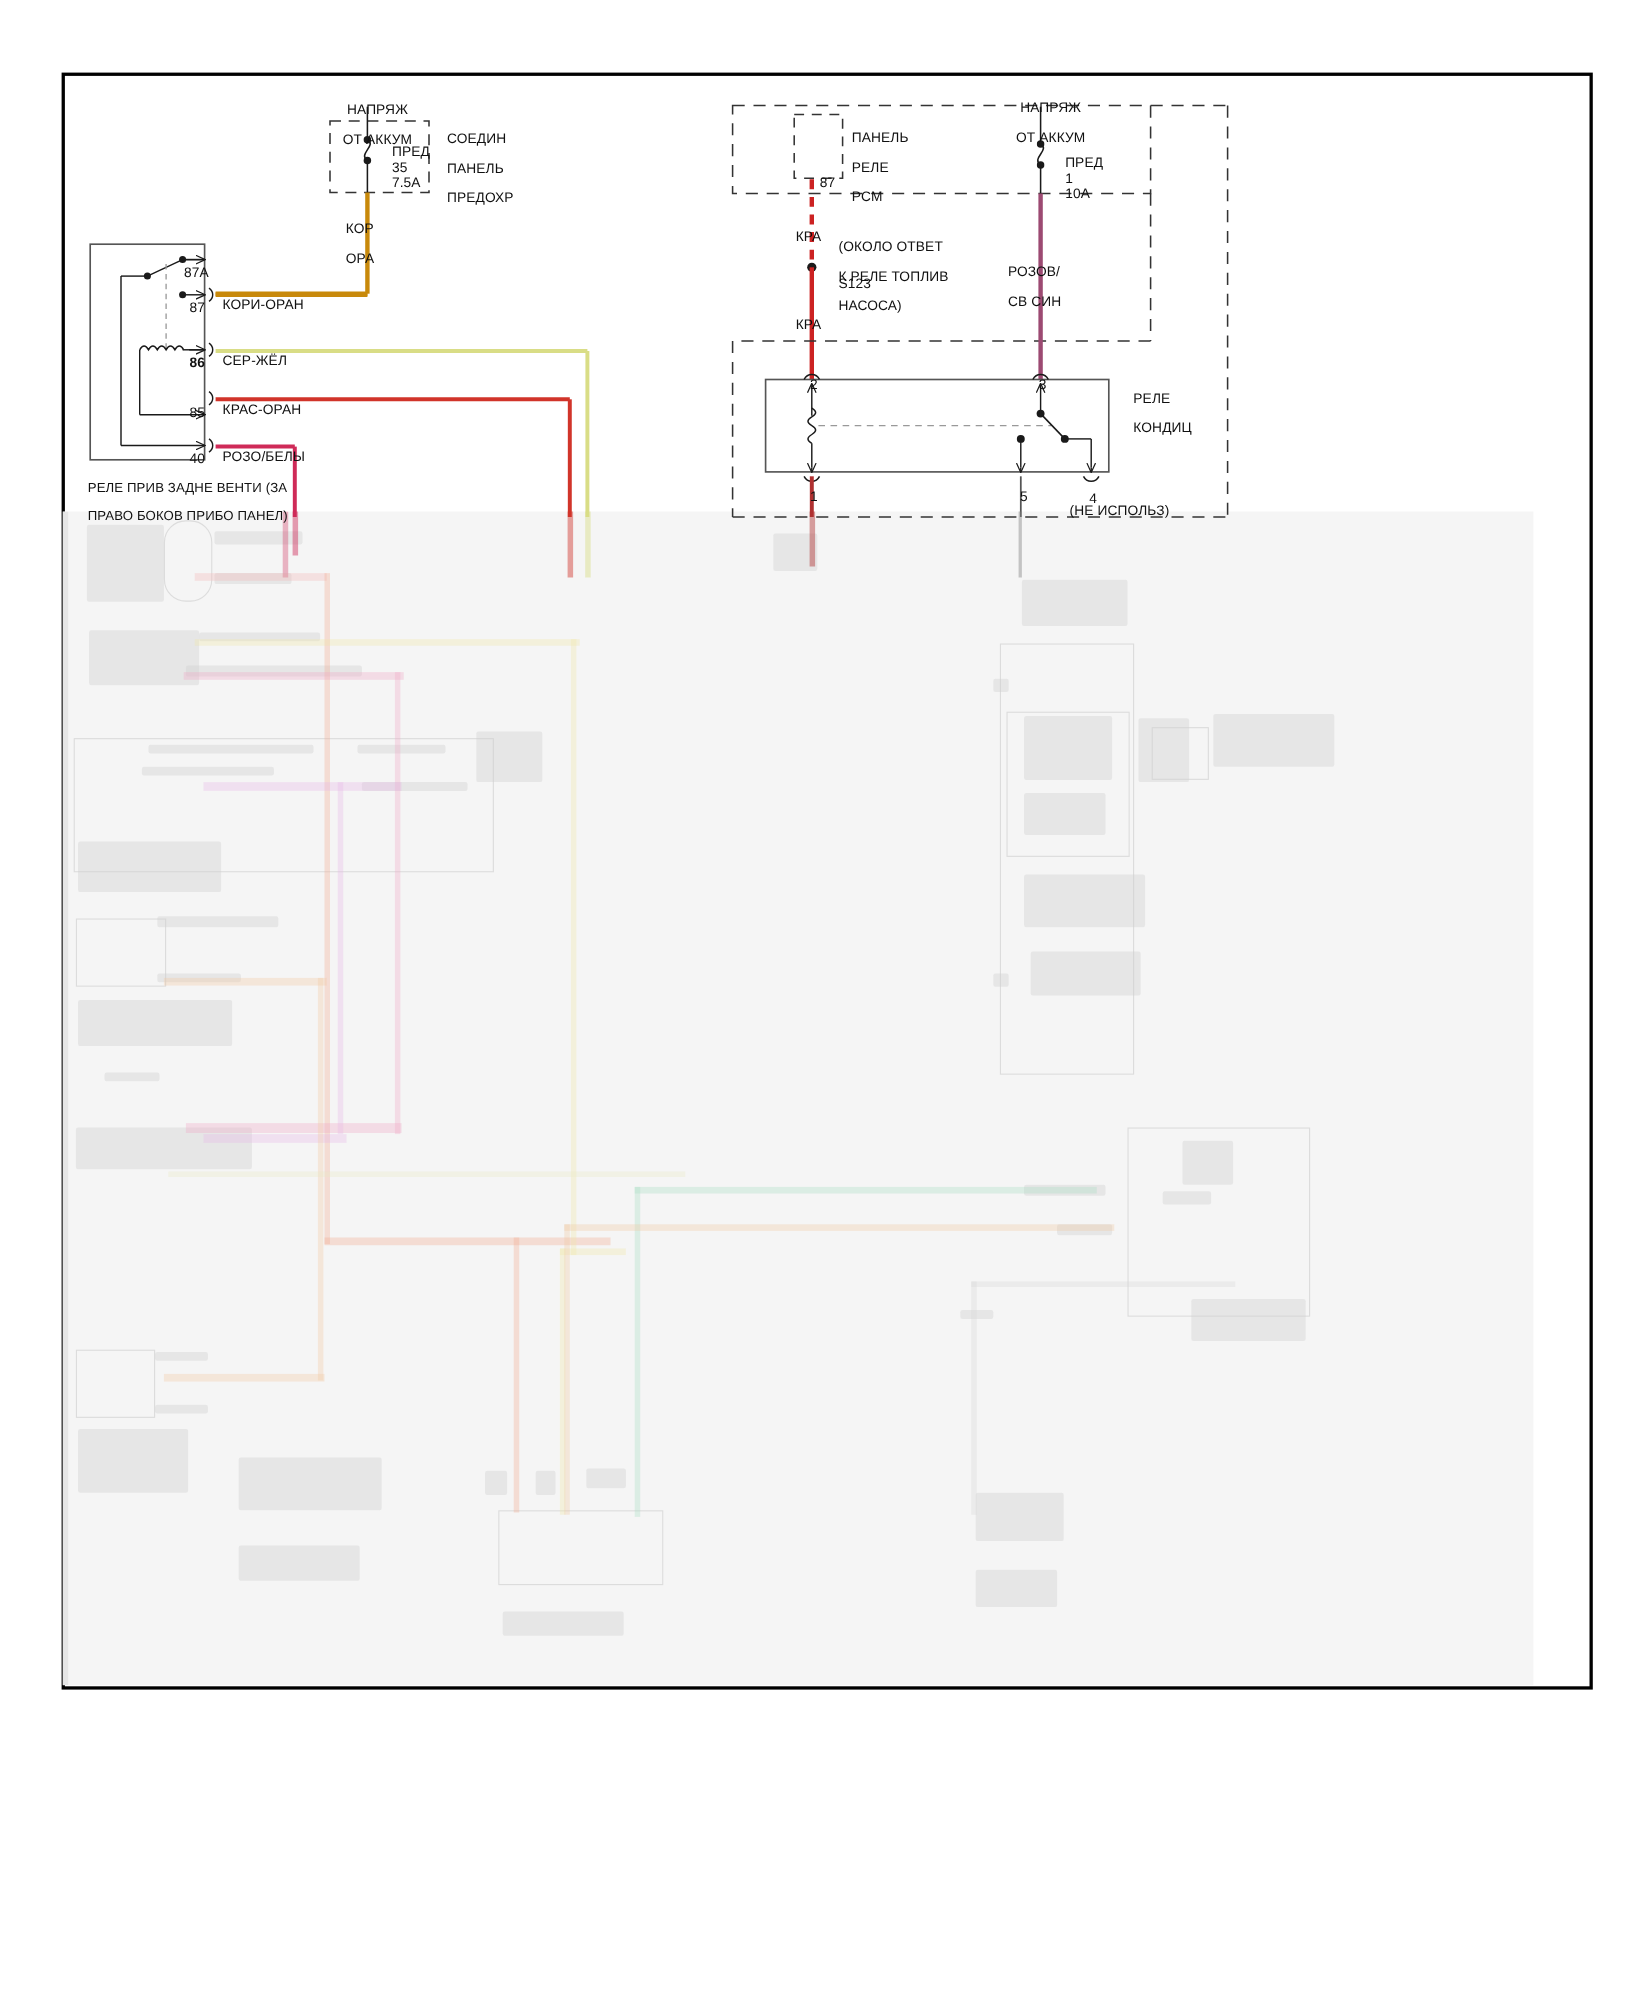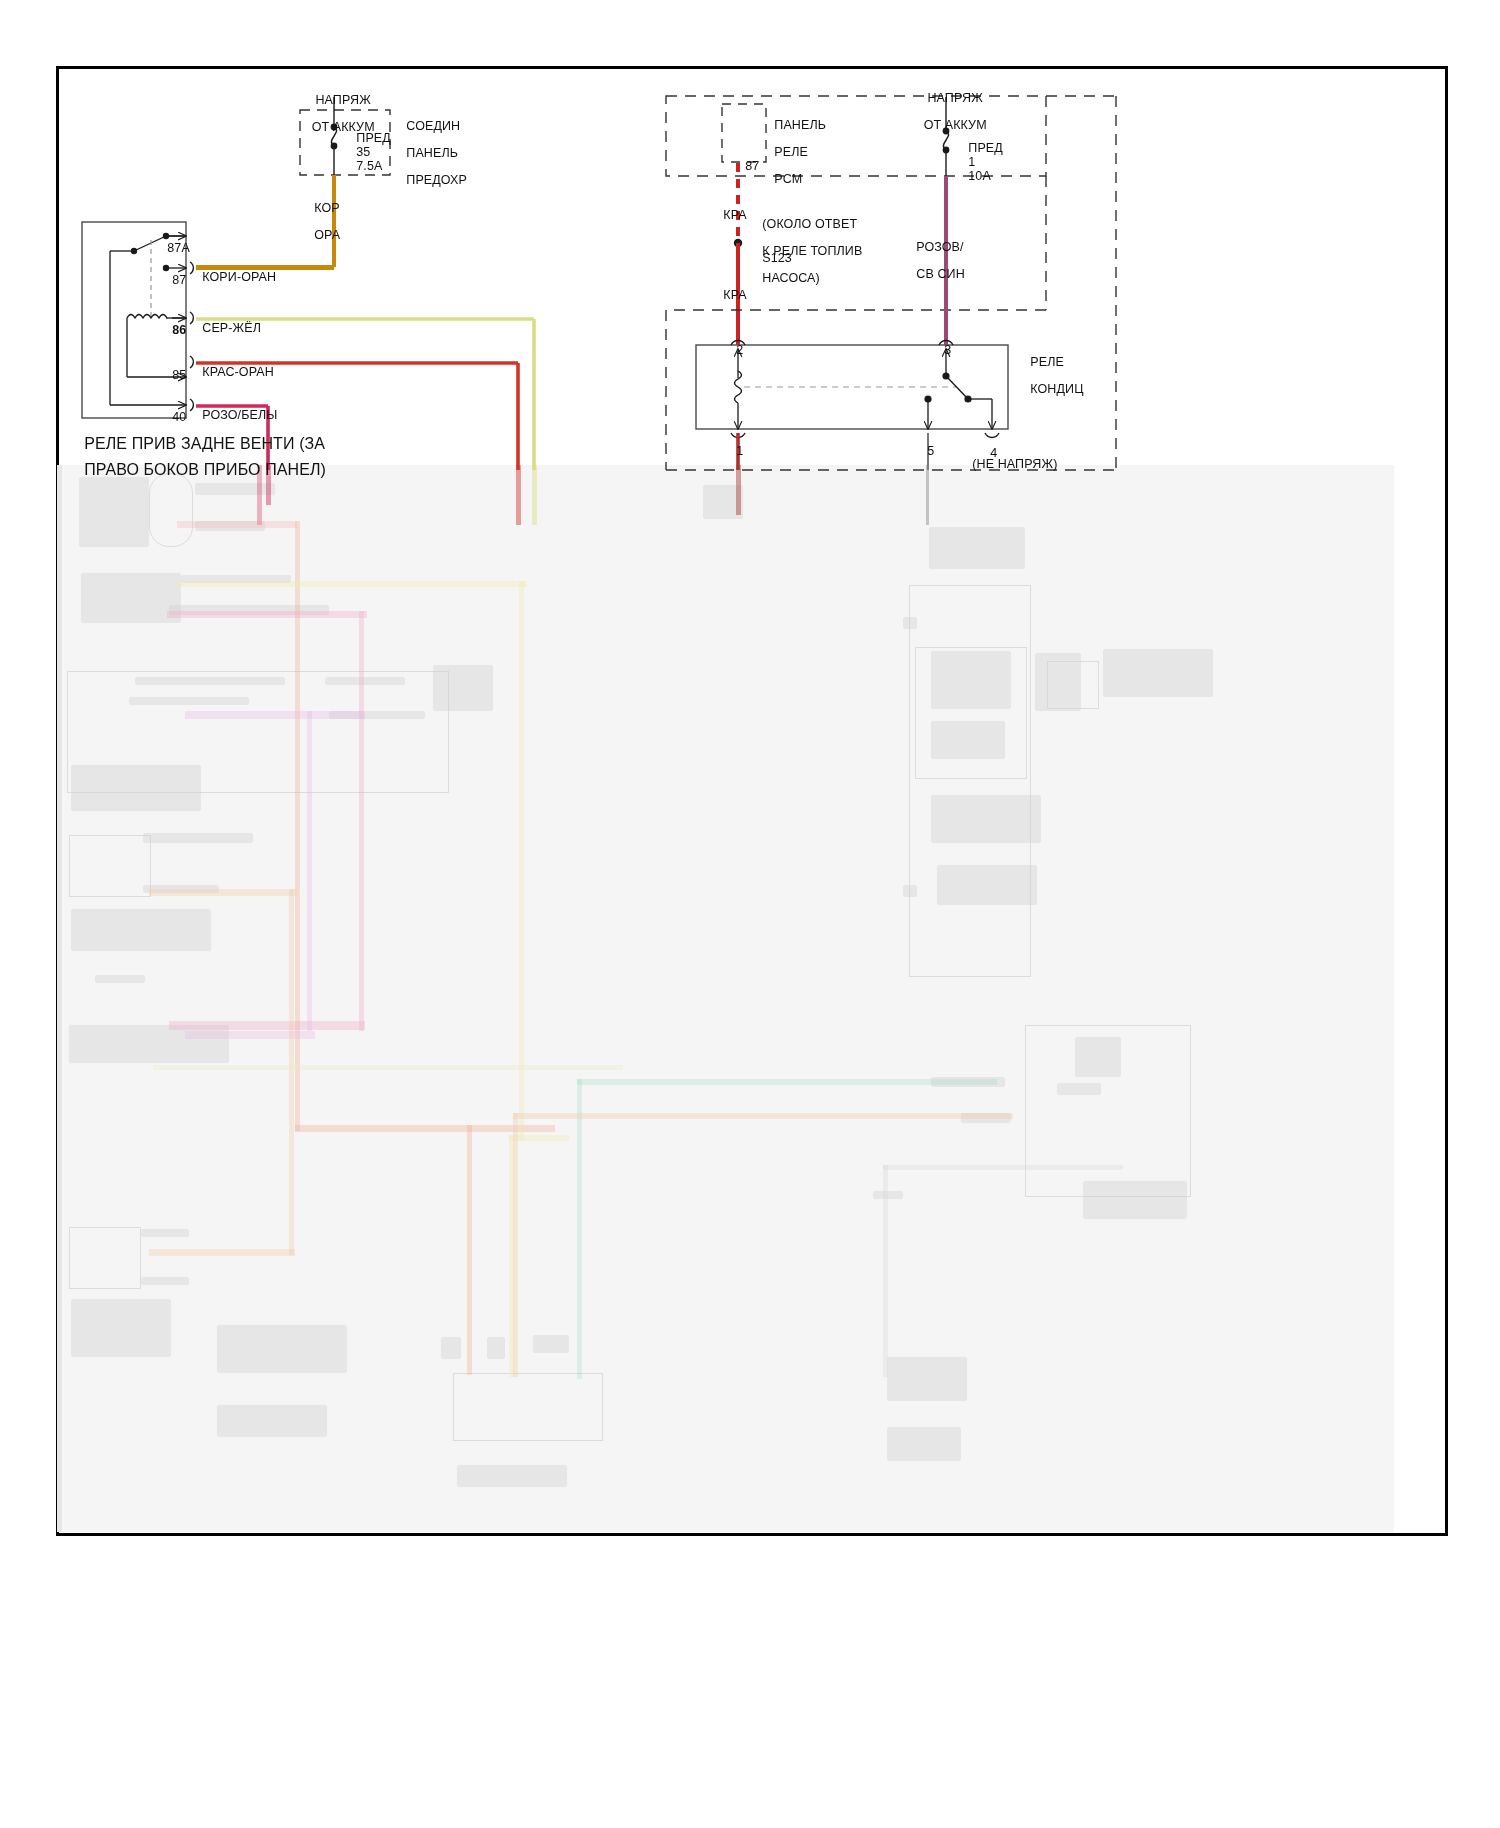--- a/index.html
+++ b/index.html
@@ -20,21 +20,21 @@
   #ghost .gw{position:absolute;opacity:.33;}
 
   
   .fadewire{position:absolute;width:5px;}
 
   svg.layer{position:absolute;left:0;top:0;width:1500px;height:1828px;
             pointer-events:none;overflow:visible;}
 
   .lbl{position:absolute;font-family:"Liberation Sans",sans-serif;
        font-size:12.5px;color:#111;line-height:13.5px;white-space:pre;letter-spacing:.1px;}
-  .lbl.sm{font-size:16px;line-height:13px;}
+  .lbl.sm{font-size:12px;line-height:13px;}
   .lbl.num{font-size:12.5px;}
   .lbl.c{text-align:center;}
 </style>
 </head>
 <body>
 
 <div id="page">
 
   <div id="frame"></div>
 
@@ -379,16 +379,16 @@
     <span>5</span>
   </div>
   <div class="lbl num" style="left:976px;top:433px;">
     <span>4</span>
   </div>
   <div class="lbl" style="left:1016px;top:342px;">
     <span>РЕЛЕ</span><br>
     <span>КОНДИЦ</span>
   </div>
   <div class="lbl" style="left:958px;top:444px;">
-    <span>(НЕ НАПРЯЖ)</span>
+    <span>(НЕ ИСПОЛЬЗ)</span>
   </div>
 
 </div>
 
 </body></html>

